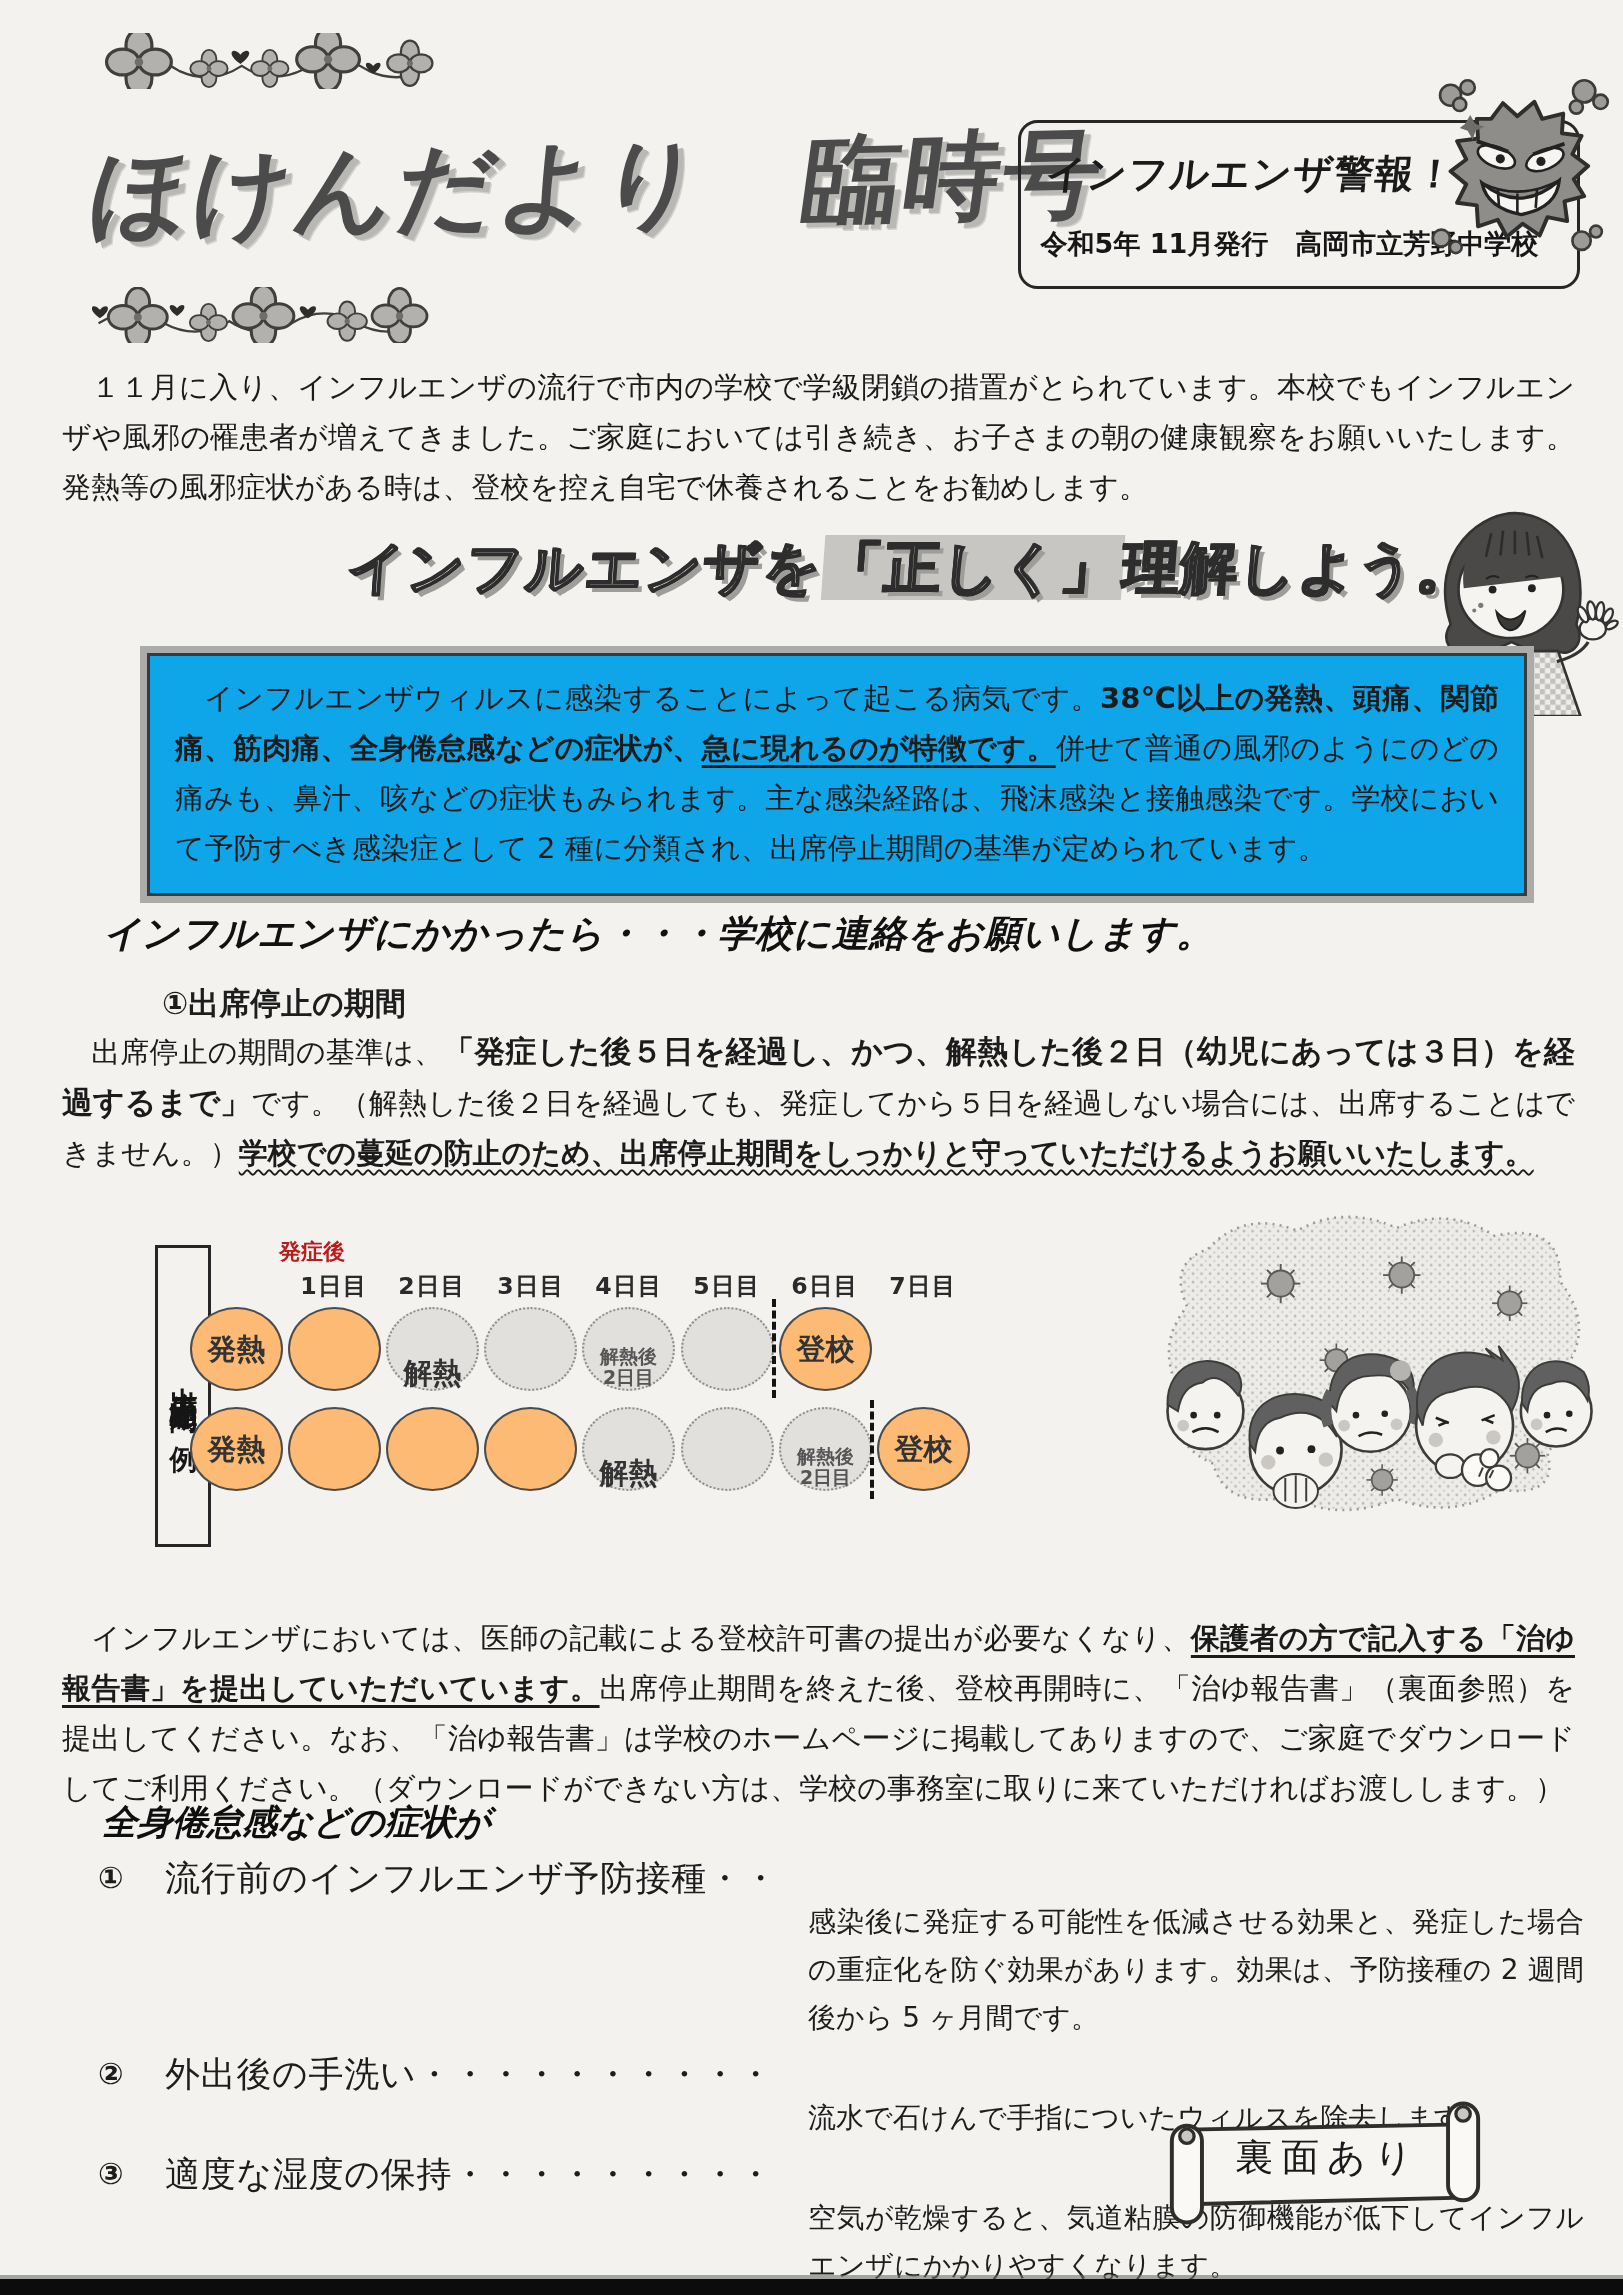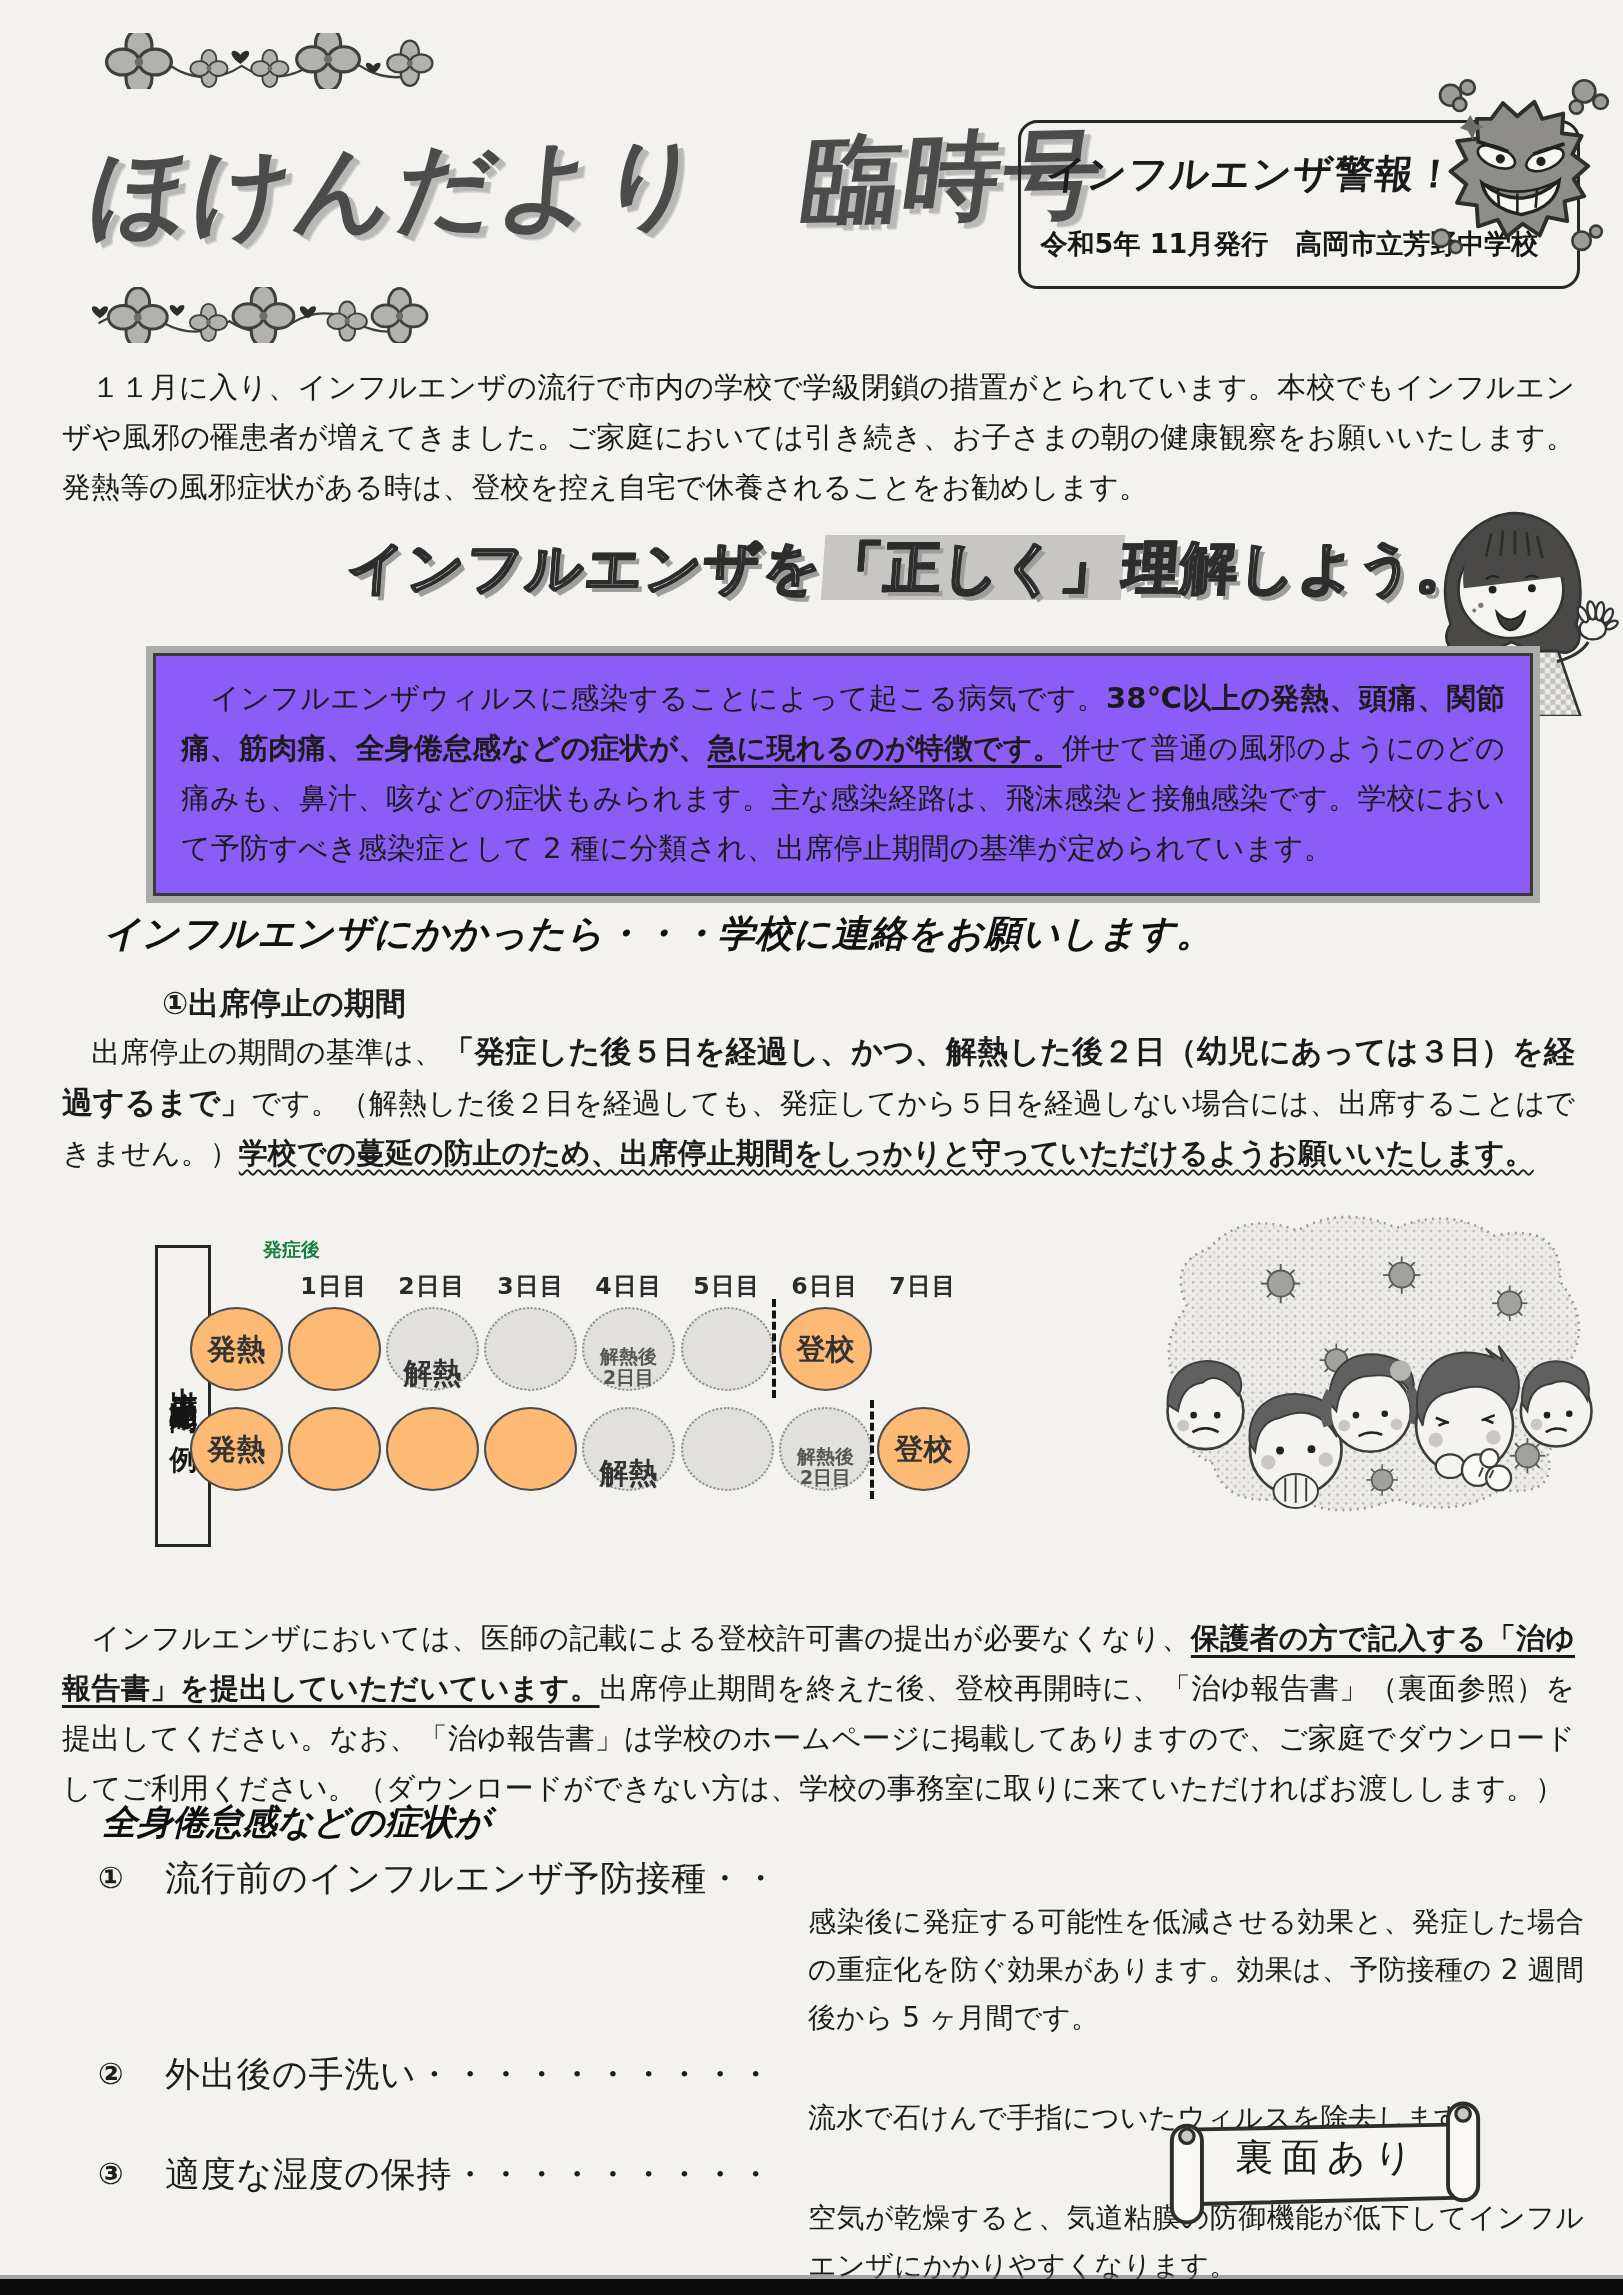--- a/index.html
+++ b/index.html
@@ -53,42 +53,42 @@
     left:348px; top:531px; font-size:56px; font-weight:900; letter-spacing:2px;
     color:#e9e8e5; -webkit-text-stroke:2px #2d2d2d; white-space:nowrap;
     text-shadow:5.2px 5.2px 0 #9e9d9a, -1.3px -1.3px 0 #2d2d2d, 1.3px -1.3px 0 #2d2d2d, -1.3px 1.3px 0 #2d2d2d, 1.3px 1.3px 0 #2d2d2d;
     transform:skewX(-4deg);
   }
   #understand-heading .hl{background:#c7c6c3; padding:0 3.9px;}
   #woman-illustration{left:1393px; top:490px; width:228px; height:226px;}
   #info-box{
     left:147px; top:653px; width:1380px; box-sizing:border-box;
     border:3.9px solid #3a3a3a; outline:7.2px solid #ababa9;
-    padding:17px 25px 19.6px 25px; background:#8b5cf6;margin-left:6px;
+    padding:17px 25px 19.6px 25px; background:#0ea5e9;
   }
 
   
   #contact-heading{
     left:103px; top:909px; font-size:37px; font-weight:900; font-style:italic;
     letter-spacing:0.7px; color:#111; white-space:nowrap;
   }
   #period-title{left:162px; top:983px; font-size:31px; font-weight:700; white-space:nowrap;}
   #period-para{left:62px; top:1026px; width:1513px;}
 
   
   #diagram{left:151px; top:1236px; width:995px; height:331px;}
   #diagram-side-box{
     left:3.9px; top:9.2px; width:56px; height:302px; box-sizing:border-box;
     border:3.9px solid #262626; display:flex; align-items:center; justify-content:center;
     background:#f3f2ef;
   }
   #diagram-side-box span{
     writing-mode:vertical-rl; font-size:28px; font-weight:700; letter-spacing:3.9px; color:#161616;
   }
-  #onset-label{left:112px; top:1.3px; font-size:19px; font-weight:700; color:#15803d;}
+  #onset-label{left:128px; top:1.3px; font-size:22px; font-weight:700; color:#b91c1c;}
   .day-label{top:34px; width:98px; text-align:center; font-size:23.6px; font-weight:700; color:#2a2a2a; letter-spacing:1.3px;}
   .circ{
     width:93px; height:84px; border-radius:50%; box-sizing:border-box;
     display:flex; flex-direction:column; align-items:center; justify-content:center;
     text-align:center;
   }
   .circ.solid{background:#fdba74; border:2.6px solid #4c4c4c;}
   .circ.dotted{background:#e1e0dd; border:2.6px dotted #8e8e8c;justify-content:flex-end;}
   .circ .lab{font-size:29px; font-weight:700; color:#333; line-height:31px;}
   .circ .lab2{font-size:19px; font-weight:700; color:#555; line-height:21.6px;}

